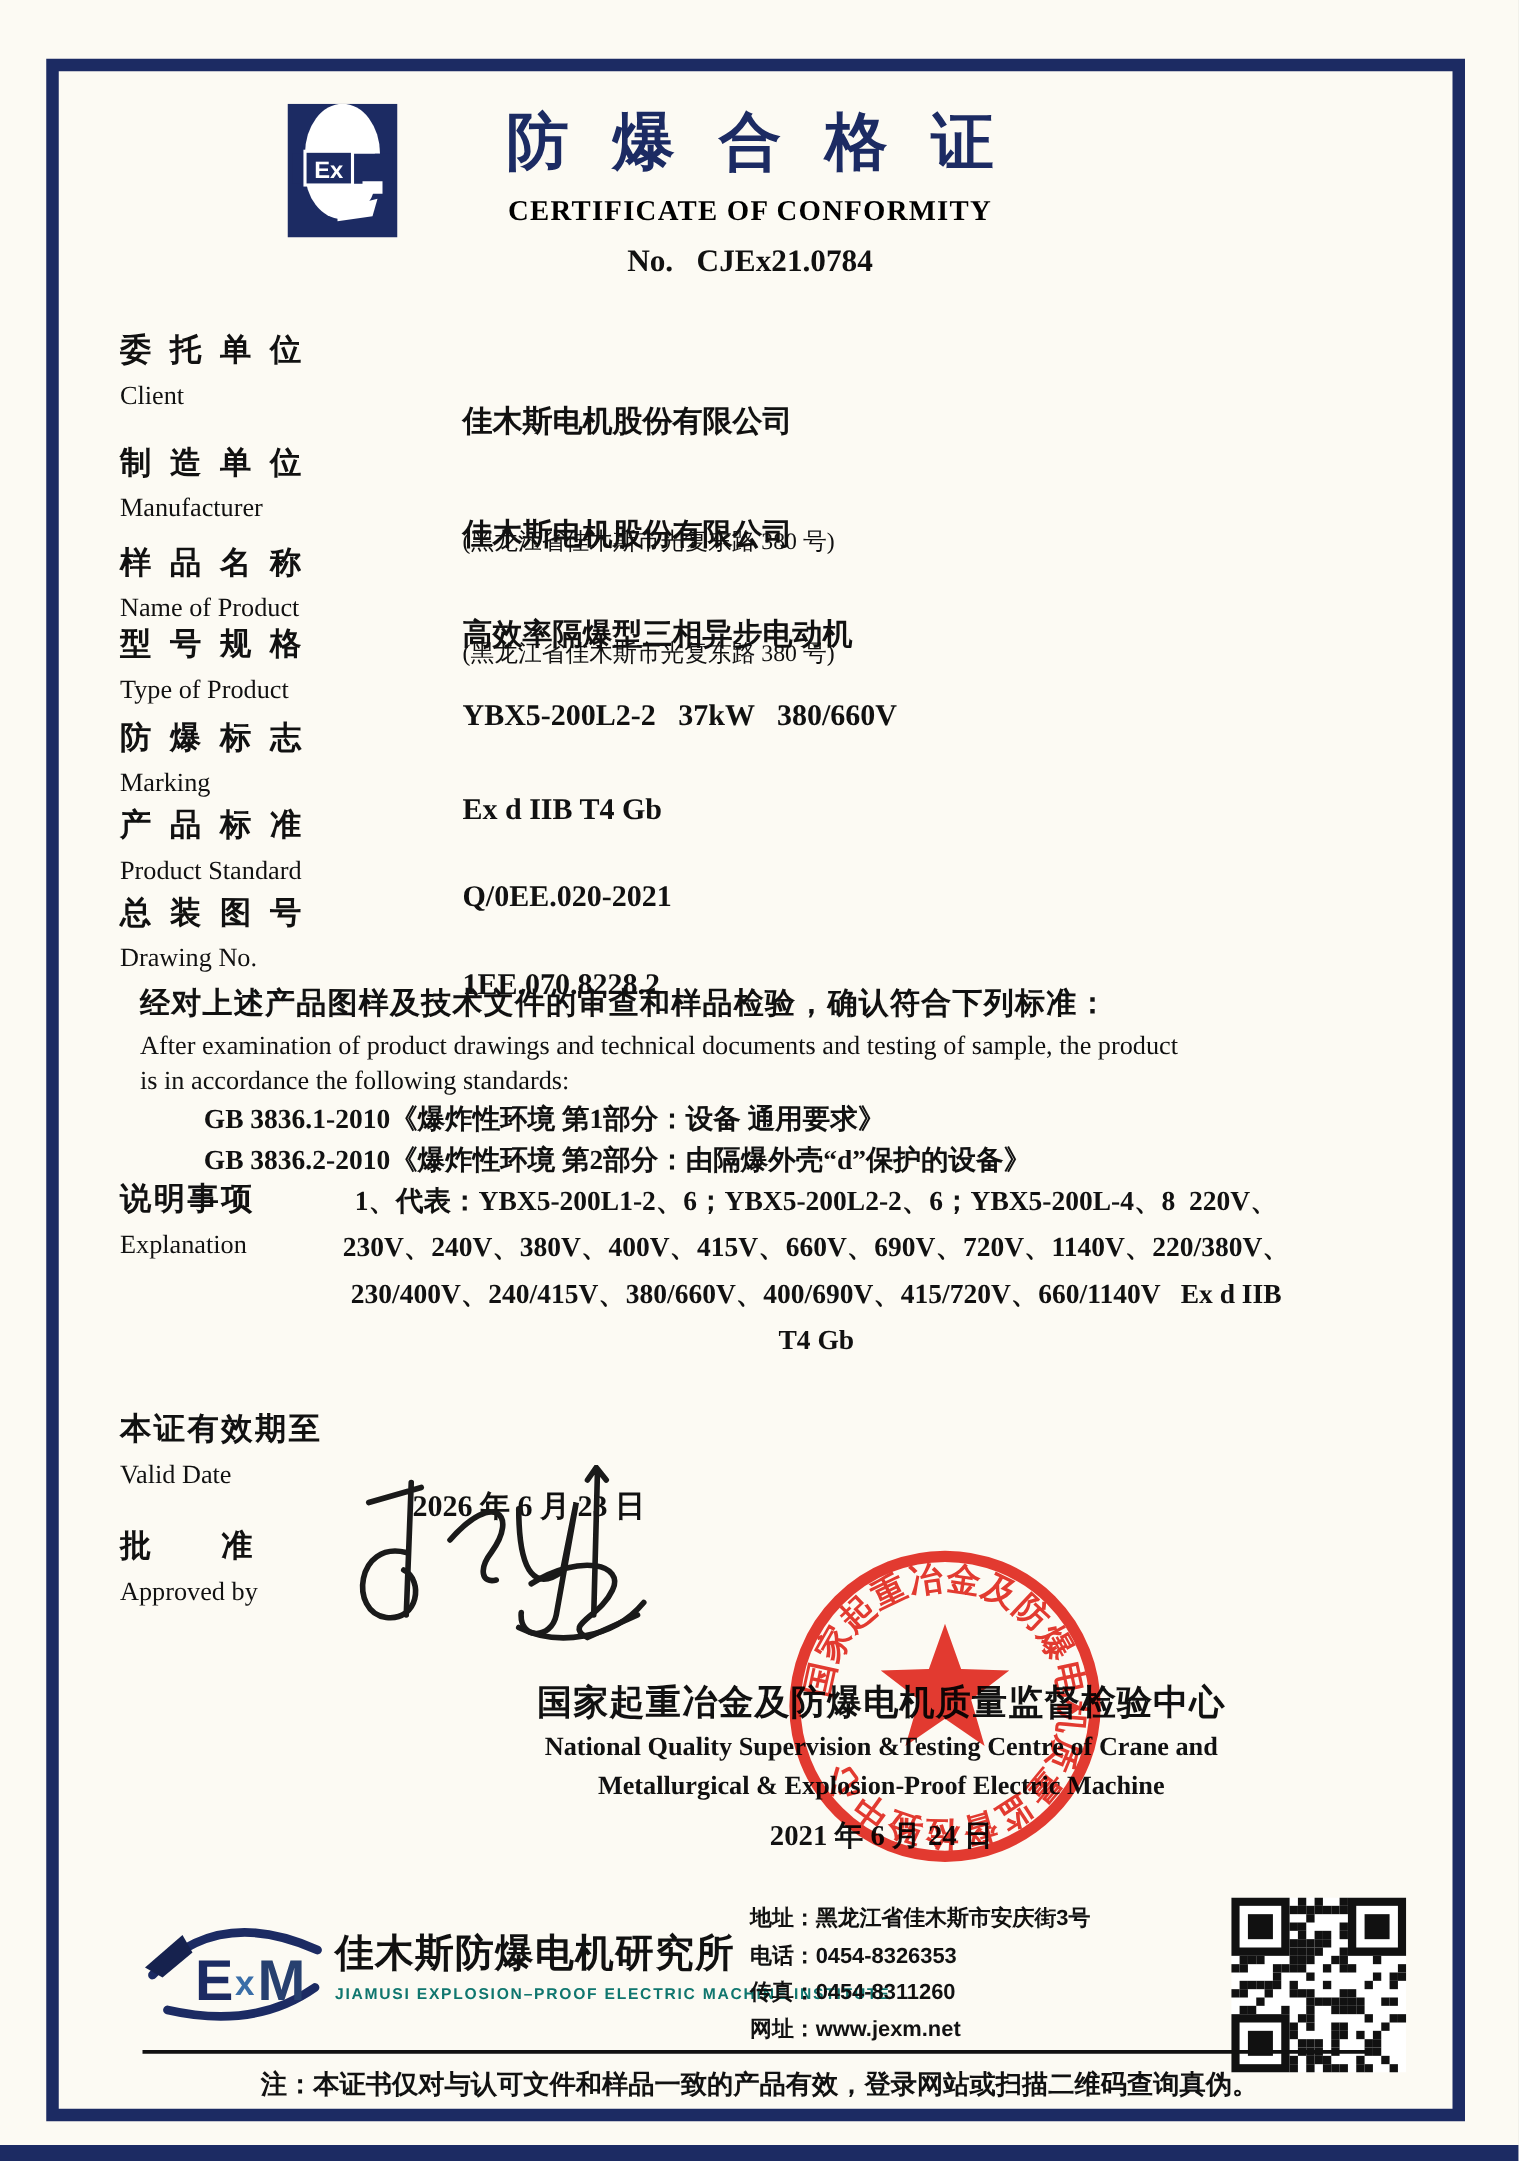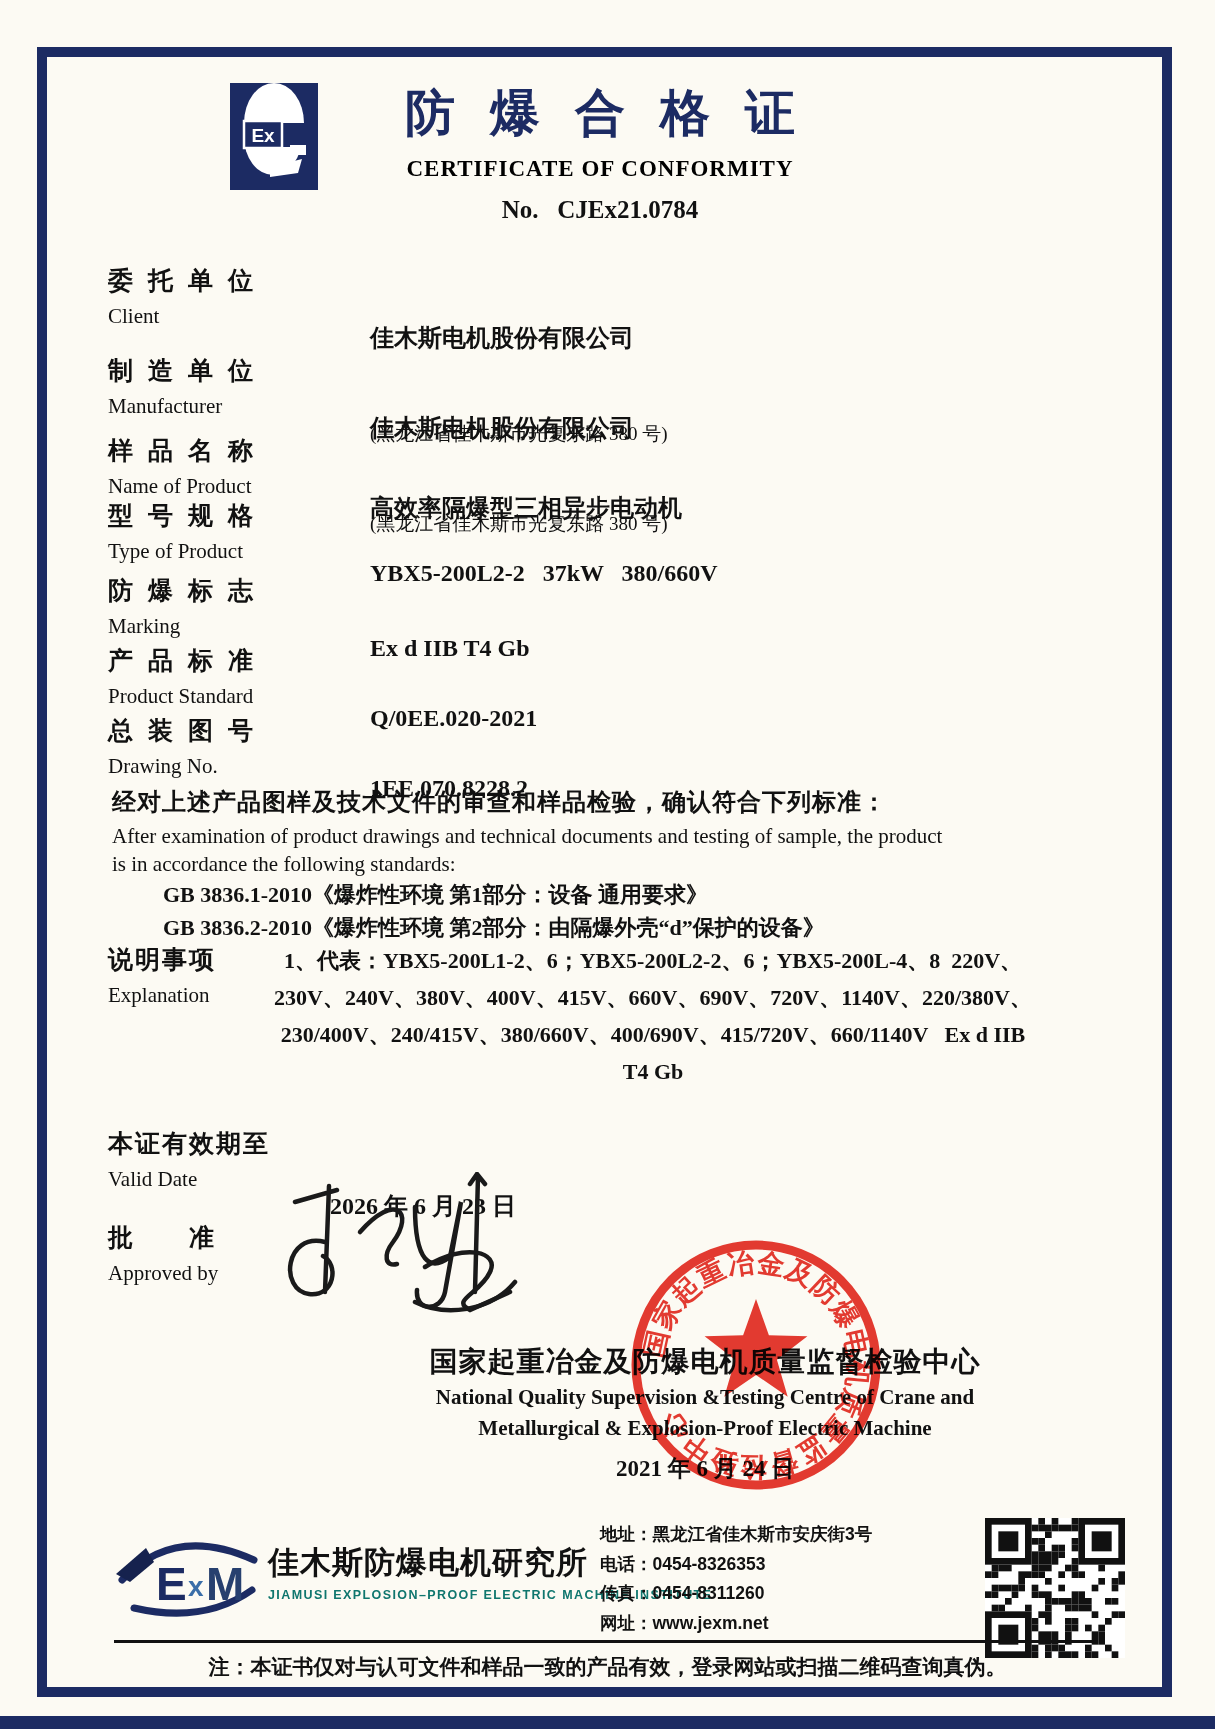--- a/index.html
+++ b/index.html
@@ -21,21 +21,21 @@
     font-family:"Liberation Sans","DejaVu Sans",sans-serif;
     font-size:50px;font-weight:700;color:#1c2b63;
     letter-spacing:35px;margin-right:-35px;line-height:66px;
   }
   .hdr-sub{
     font-size:23px;font-weight:700;color:#000000;letter-spacing:1px;line-height:30px;margin-top:8px;
   }
   .certno{left:280px;top:196px;width:640px;text-align:center;font-size:25px;font-weight:700;white-space:pre;}
 
   
-  .flabel{left:108px;width:260px;}
+  .flabel{left:96px;width:260px;}
   .flabel .cn{
     font-family:"Liberation Sans","DejaVu Sans",sans-serif;
     font-size:25px;font-weight:700;letter-spacing:15px;margin-right:-15px;line-height:30px;
   }
   .flabel .cn.tight{letter-spacing:2px;margin-right:0;}
   .flabel .en{font-size:21px;line-height:24px;margin-top:9px;}
   .fvalue{left:370px;width:720px;font-size:24px;font-weight:700;white-space:pre;line-height:30px;}
   .fnote{font-size:19px;font-weight:400;line-height:24px;margin-top:9px;white-space:pre;}
 
   .stmt-cn{left:112px;top:786px;width:1000px;

